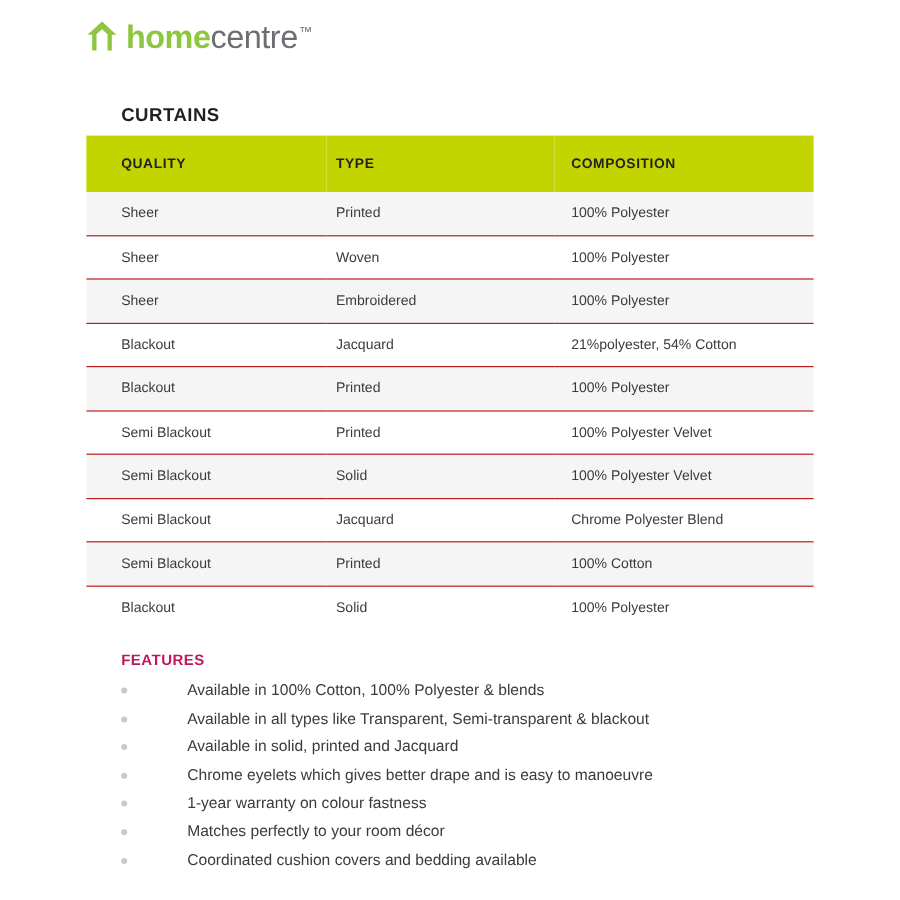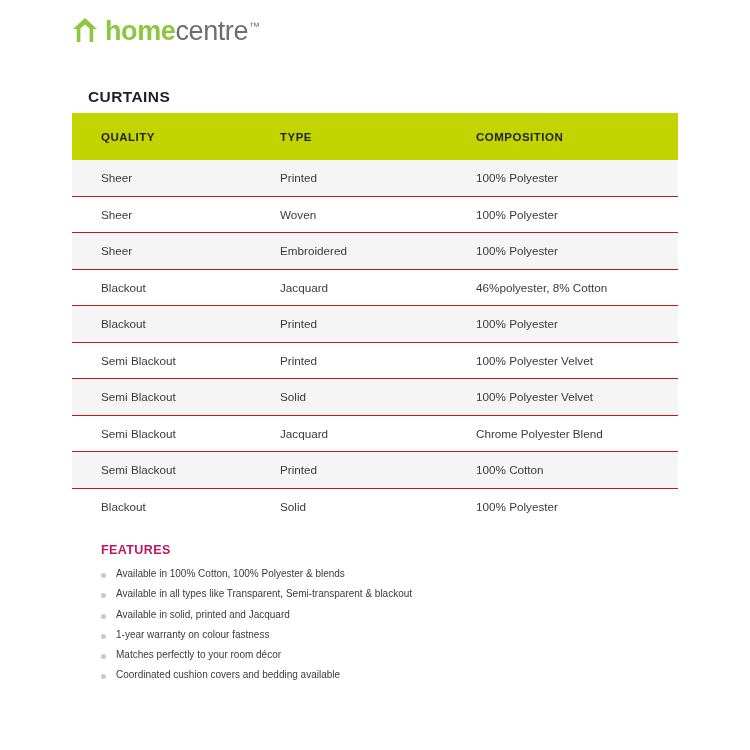--- a/index.html
+++ b/index.html
@@ -53,21 +53,21 @@
   .logo-tm {
     color: #6d6e71;
     font-size: 11px;
     vertical-align: super;
     margin-left: 1px;
   }
 
   
   .section-title {
     position: absolute;
-    left: 88px;
+    left: 101px;
     top: 88px;
     font-size: 15.5px;
     font-weight: bold;
     letter-spacing: 0.4px;
     color: #231f20;
   }
 
   
   .table-wrap {
     position: absolute;
@@ -145,23 +145,24 @@
   .bullet {
     width: 5px;
     height: 5px;
     border-radius: 50%;
     background: #c9c9c9;
     margin-top: 5px;
     margin-right: 10px;
     flex: 0 0 auto;
   }
   .feature-text {
-    font-size: 10px;
+    font-size: 13px;
     color: #3b3b3b;
     line-height: 1.1;
+    margin-left: 40px;
   }
 </style>
 </head>
 <body>
 
 <div class="page">
 
   <div class="logo-row">
     <svg class="logo-mark" viewBox="0 0 26 28">
       <path d="M13 2 L25 13 L21.2 13 L21.2 26 L17.6 26 L17.6 12.6 L13 8.4 L8.4 12.6 L8.4 26 L4.8 26 L4.8 13 L1 13 Z" fill="#8dc63f"></path>
@@ -199,21 +200,21 @@
           <td class="c2">100% Polyester</td>
         </tr>
         <tr class="alt">
           <td class="c0">Sheer</td>
           <td class="c1">Embroidered</td>
           <td class="c2">100% Polyester</td>
         </tr>
         <tr class="plain">
           <td class="c0">Blackout</td>
           <td class="c1">Jacquard</td>
-          <td class="c2">46%polyester, 8% Cotton</td>
+          <td class="c2">21%polyester, 54% Cotton</td>
         </tr>
         <tr class="alt">
           <td class="c0">Blackout</td>
           <td class="c1">Printed</td>
           <td class="c2">100% Polyester</td>
         </tr>
         <tr class="plain">
           <td class="c0">Semi Blackout</td>
           <td class="c1">Printed</td>
           <td class="c2">100% Polyester Velvet</td>
@@ -252,20 +253,24 @@
     <div class="feature-item">
       <span class="bullet"></span>
       <span class="feature-text">Available in all types like Transparent, Semi-transparent &amp; blackout</span>
     </div>
     <div class="feature-item">
       <span class="bullet"></span>
       <span class="feature-text">Available in solid, printed and Jacquard</span>
     </div>
     <div class="feature-item">
       <span class="bullet"></span>
+      <span class="feature-text">Chrome eyelets which gives better drape and is easy to manoeuvre</span>
+    </div>
+    <div class="feature-item">
+      <span class="bullet"></span>
       <span class="feature-text">1-year warranty on colour fastness</span>
     </div>
     <div class="feature-item">
       <span class="bullet"></span>
       <span class="feature-text">Matches perfectly to your room décor</span>
     </div>
     <div class="feature-item">
       <span class="bullet"></span>
       <span class="feature-text">Coordinated cushion covers and bedding available</span>
     </div>

